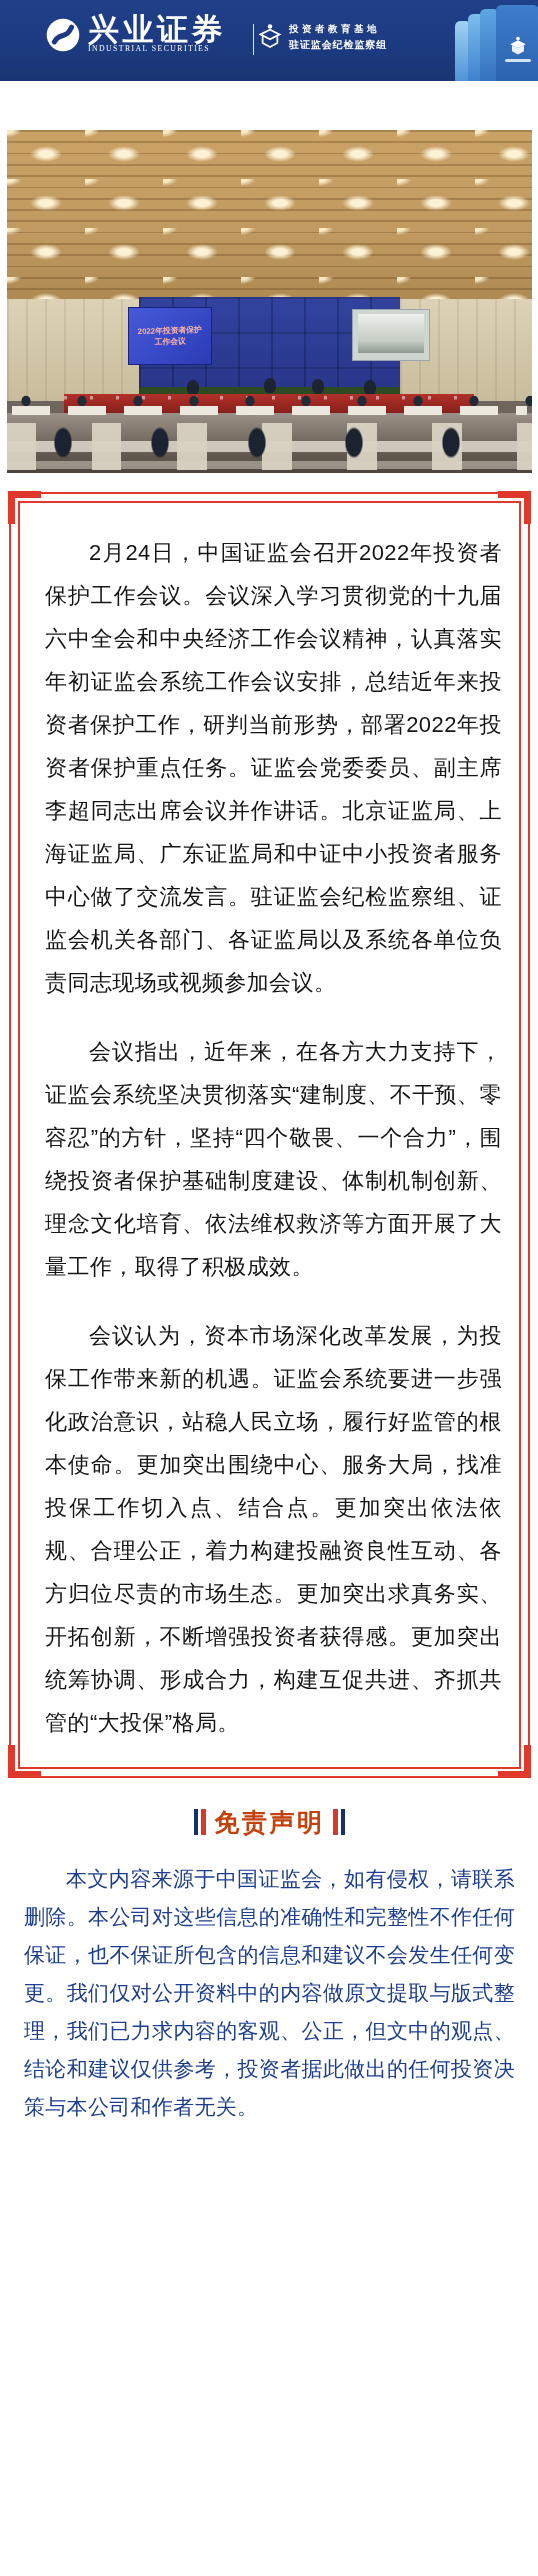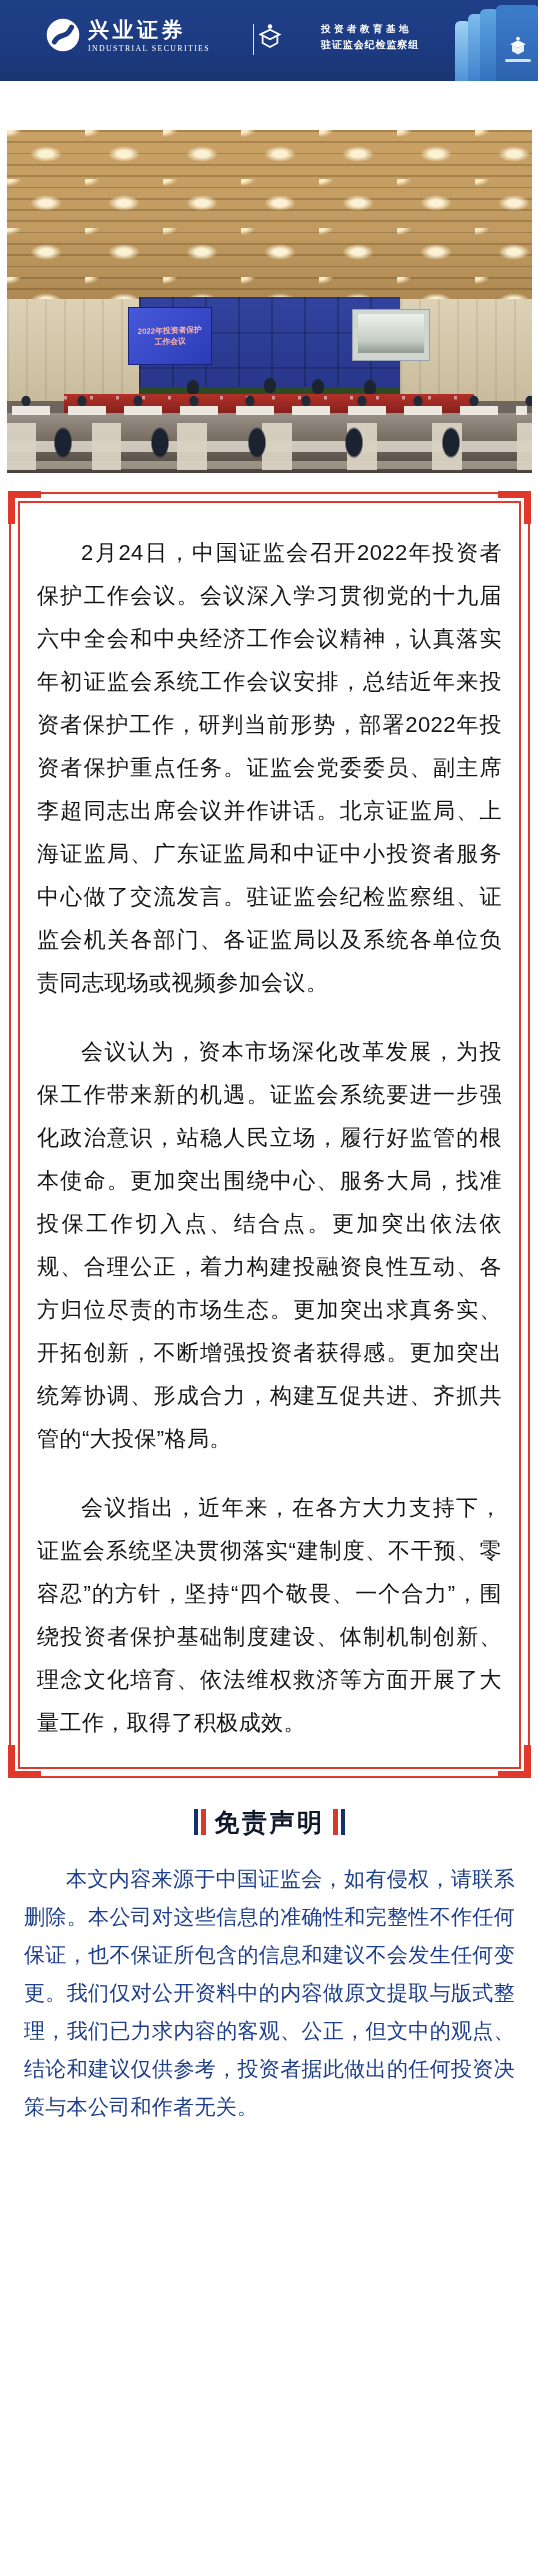--- a/index.html
+++ b/index.html
@@ -3,24 +3,24 @@
 <meta charset="utf-8">
 <style>
   html,body{margin:0;padding:0;background:#ffffff;}
   body{width:539px;font-family:"Liberation Sans","DejaVu Sans",sans-serif;overflow-x:hidden;}
 
   
   .topbar{position:relative;height:81px;background:linear-gradient(180deg,#1f3f88 0%,#1c3a80 60%,#193672 100%);overflow:hidden;}
   .brand-wrap{position:absolute;left:45px;top:17.4px;display:flex;align-items:center;}
   .brand-logo{width:36px;height:36px;flex:0 0 auto;}
   .brand-text{margin-left:7px;color:#fff;}
-  .brand-cn{font-size:21px;font-weight:700;letter-spacing:3.5px;line-height:26px;font-family:"Liberation Serif","DejaVu Serif",serif;}
+  .brand-cn{font-size:31px;font-weight:700;letter-spacing:3.5px;line-height:26px;font-family:"Liberation Serif","DejaVu Serif",serif;}
   .brand-en{font-size:7.8px;letter-spacing:1.4px;font-family:"Liberation Serif","DejaVu Serif",serif;margin-top:0.9px;}
   .brand-sep{width:0.9px;height:31px;background:rgba(255,255,255,.85);margin:0 10.4px 0 12px;}
-  .edu-wrap{display:flex;align-items:center;color:#fff;gap:32px;}
+  .edu-wrap{display:flex;align-items:center;color:#fff;}
   .edu-icon{width:26px;height:28px;margin-right:6px;}
   .edu-lines{display:flex;flex-direction:column;gap:2.6px;}
   .edu-l1{font-size:9.5px;letter-spacing:3.5px;font-weight:700;}
   .edu-l2{font-size:10px;letter-spacing:0.9px;font-weight:700;}
   .pages-graphic{position:absolute;right:0;top:5.2px;bottom:0;width:91px;}
   .page{position:absolute;bottom:0;border-radius:5.2px 5.2px 0 0;}
   .pg1{right:68px;width:15.6px;top:15.6px;background:linear-gradient(180deg,#9fd2f2,#4f93d8);}
   .pg2{right:54px;width:17.4px;top:8.7px;background:linear-gradient(180deg,#7dbcec,#3f82cc);}
   .pg3{right:40px;width:19px;top:4.3px;background:linear-gradient(180deg,#5ea6e2,#3372bf);}
   .pg4{right:0;width:43px;top:0;background:linear-gradient(180deg,#3c7ecb,#2c62b0);}
@@ -67,30 +67,30 @@
     background:radial-gradient(ellipse 13px 22px at 21px 22.6px,#1c2330 0 60%,rgba(0,0,0,0) 72%);background-size:97px 43px;}
 
   
   .article-box{position:relative;margin:19px 8.7px 0 8.7px;border:2.6px solid #e0392b;}
   .article-inner{border:2.6px solid #e0392b;margin:7px;padding:28px 17.4px 22.6px 17.4px;}
   .corner{position:absolute;width:26px;height:26px;}
   .c-tl{left:-2.6px;top:-2.6px;border-top:7px solid #e0392b;border-left:7px solid #e0392b;}
   .c-tr{right:-2.6px;top:-2.6px;border-top:7px solid #e0392b;border-right:7px solid #e0392b;}
   .c-bl{left:-2.6px;bottom:-2.6px;border-bottom:7px solid #e0392b;border-left:7px solid #e0392b;}
   .c-br{right:-2.6px;bottom:-2.6px;border-bottom:7px solid #e0392b;border-right:7px solid #e0392b;}
-  .article-inner p{margin:0 0 26px 0;font-size:22px;line-height:43px;color:#151515;text-align:justify;text-indent:2em;letter-spacing:0.4px;}
+  .article-inner p{margin:0 0 26px 8px;font-size:22px;line-height:43px;color:#151515;text-align:justify;text-indent:2em;letter-spacing:0.4px;}
   .article-inner p:last-child{margin-bottom:0;}
 
   
   .disc-title{display:flex;justify-content:center;align-items:center;gap:8.7px;margin-top:28px;}
   .bar{display:inline-block;width:4.3px;height:26px;}
   .bar-blue{background:#14316e;}
   .bar-red{background:#d53a2c;}
   .bargroup{display:flex;gap:3.5px;}
-  .disc-title h2{margin:0;font-size:25px;font-weight:700;color:#0f172a;font-family:"Liberation Serif","DejaVu Serif",serif;letter-spacing:2.6px;}
+  .disc-title h2{margin:0;font-size:25px;font-weight:700;color:#c2410c;font-family:"Liberation Serif","DejaVu Serif",serif;letter-spacing:2.6px;}
   .disc-body{margin:21px 24px 0 24px;font-size:21px;line-height:38px;color:#1d3e8c;text-align:justify;text-indent:2em;letter-spacing:0.3px;}
 </style>
 </head>
 <body>
 
 <div class="topbar">
   <div class="brand-wrap">
     <svg class="brand-logo" viewBox="0 0 42 42">
       <circle cx="21" cy="21" r="19" fill="#ffffff"></circle>
       <path d="M11 29 C17 17 24 27 31 12" stroke="#1c3a80" stroke-width="6" fill="none" stroke-linecap="round"></path>
@@ -153,22 +153,22 @@
   <div class="ph-people-row2"></div>
 </div>
 
 <div class="article-box">
   <div class="corner c-tl"></div>
   <div class="corner c-tr"></div>
   <div class="corner c-bl"></div>
   <div class="corner c-br"></div>
   <div class="article-inner">
     <p>2月24日，中国证监会召开2022年投资者保护工作会议。会议深入学习贯彻党的十九届六中全会和中央经济工作会议精神，认真落实年初证监会系统工作会议安排，总结近年来投资者保护工作，研判当前形势，部署2022年投资者保护重点任务。证监会党委委员、副主席李超同志出席会议并作讲话。北京证监局、上海证监局、广东证监局和中证中小投资者服务中心做了交流发言。驻证监会纪检监察组、证监会机关各部门、各证监局以及系统各单位负责同志现场或视频参加会议。</p>
+    <p>会议指出，近年来，在各方大力支持下，证监会系统坚决贯彻落实“建制度、不干预、零容忍”的方针，坚持“四个敬畏、一个合力”，围绕投资者保护基础制度建设、体制机制创新、理念文化培育、依法维权救济等方面开展了大量工作，取得了积极成效。</p>
     <p>会议认为，资本市场深化改革发展，为投保工作带来新的机遇。证监会系统要进一步强化政治意识，站稳人民立场，履行好监管的根本使命。更加突出围绕中心、服务大局，找准投保工作切入点、结合点。更加突出依法依规、合理公正，着力构建投融资良性互动、各方归位尽责的市场生态。更加突出求真务实、开拓创新，不断增强投资者获得感。更加突出统筹协调、形成合力，构建互促共进、齐抓共管的“大投保”格局。</p>
-    <p>会议指出，近年来，在各方大力支持下，证监会系统坚决贯彻落实“建制度、不干预、零容忍”的方针，坚持“四个敬畏、一个合力”，围绕投资者保护基础制度建设、体制机制创新、理念文化培育、依法维权救济等方面开展了大量工作，取得了积极成效。</p>
   </div>
 </div>
 
 <div class="disc-title">
   <span class="bargroup">
       <span class="bar bar-blue"></span>
       <span class="bar bar-red"></span>
     </span>
   <h2>免责声明</h2>
   <span class="bargroup">

